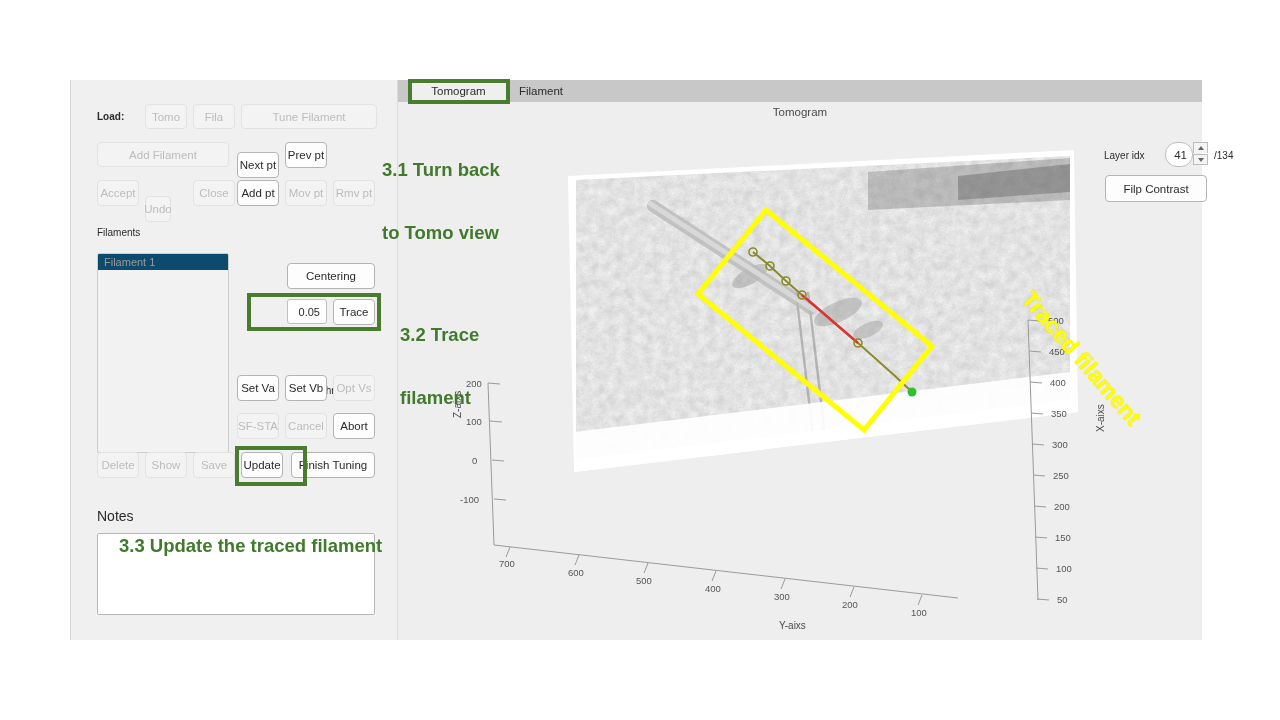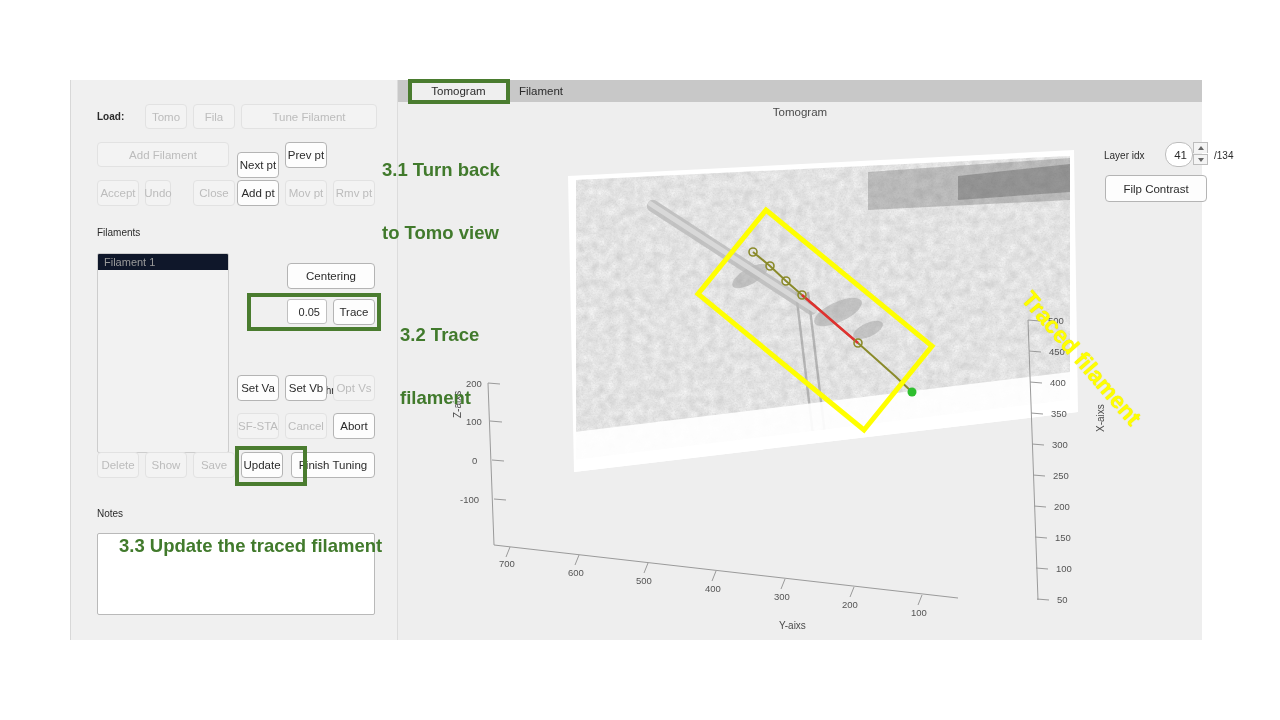--- a/index.html
+++ b/index.html
@@ -31,21 +31,21 @@
     display:flex;align-items:center;justify-content:center;
     white-space:nowrap;padding:0;
   }
   .btn.dis{color:#bcbcbc;border-color:#e2e2e2;background:#f3f3f3;}
   .btn.en{color:#2b2b2b;border-color:#b4b4b4;background:#fdfdfd;}
   .listbox{
     position:absolute;box-sizing:border-box;background:#f2f2f2;
     border:1px solid #cdcdcd;border-radius:2px;overflow:hidden;
   }
   .listbox .row0{
-    background:#0f172a;color:#9a9a9a;font-size:11px;
+    background:#0c4a6e;color:#9a9a9a;font-size:11px;
     padding:2px 6px;font-family:"Liberation Sans", sans-serif;
   }
   .numfield{
     position:absolute;box-sizing:border-box;background:#ffffff;
     border:1px solid #c0c0c0;border-radius:3px;
     font-size:11px;color:#2b2b2b;
     display:flex;align-items:center;justify-content:flex-end;
     padding-right:6px;font-family:"Liberation Sans", sans-serif;
   }
   #notes-area{
@@ -117,21 +117,21 @@
 
     <div class="btn dis" style="left:74px;top:24px;width:42px;height:25px;">Tomo</div>
     <div class="btn dis" style="left:122px;top:24px;width:42px;height:25px;">Fila</div>
     <div class="btn dis" style="left:170px;top:24px;width:136px;height:25px;">Tune Filament</div>
 
     <div class="btn dis" style="left:26px;top:62px;width:132px;height:25px;">Add Filament</div>
     <div class="btn en" style="left:166px;top:62px;width:42px;height:26px;margin-top:10px;">Next pt</div>
     <div class="btn en" style="left:214px;top:62px;width:42px;height:26px;">Prev pt</div>
 
     <div class="btn dis" style="left:26px;top:100px;width:42px;height:26px;">Accept</div>
-    <div class="btn dis" style="left:74px;top:100px;width:26px;height:26px;">Undo</div>
+    <div class="btn dis" style="left:74px;top:116px;width:26px;height:26px;">Undo</div>
     <div class="btn dis" style="left:122px;top:100px;width:42px;height:26px;">Close</div>
     <div class="btn en" style="left:166px;top:100px;width:42px;height:26px;">Add pt</div>
     <div class="btn dis" style="left:214px;top:100px;width:42px;height:26px;">Mov pt</div>
     <div class="btn dis" style="left:262px;top:100px;width:42px;height:26px;">Rmv pt</div>
 
     <div class="lbl" style="left:26px;top:147px;">Filaments</div>
 
     <div class="listbox" style="left:26px;top:173px;width:132px;height:200px;">
       <div class="row0">Filament 1</div>
     </div>
@@ -149,21 +149,21 @@
     <div class="btn dis" style="left:166px;top:333px;width:42px;height:26px;">SF-STA</div>
     <div class="btn dis" style="left:214px;top:333px;width:42px;height:26px;">Cancel</div>
     <div class="btn en" style="left:262px;top:333px;width:42px;height:26px;">Abort</div>
 
     <div class="btn dis" style="left:26px;top:372px;width:42px;height:26px;">Delete</div>
     <div class="btn dis" style="left:74px;top:372px;width:42px;height:26px;">Show</div>
     <div class="btn dis" style="left:122px;top:372px;width:42px;height:26px;">Save</div>
     <div class="btn en" style="left:170px;top:372px;width:42px;height:26px;">Update</div>
     <div class="btn en" style="left:220px;top:372px;width:84px;height:26px;">Finish Tuning</div>
 
-    <div class="lbl" style="left:26px;top:428px;font-size:10px;">Notes</div>
+    <div class="lbl" style="left:26px;top:428px;font-size:14px;">Notes</div>
     <div id="notes-area" style="left:26px;top:453px;width:278px;height:82px;"></div>
 
     <div class="hl" style="left:176px;top:213px;width:134px;height:38px;"></div>
     <div class="hl" style="left:164px;top:366px;width:72px;height:40px;"></div>
   </div>
 
   <div id="plot-panel">
 
     <div id="tabstrip">
       <div class="tab active" style="left:13px;width:96px;">Tomogram</div>

